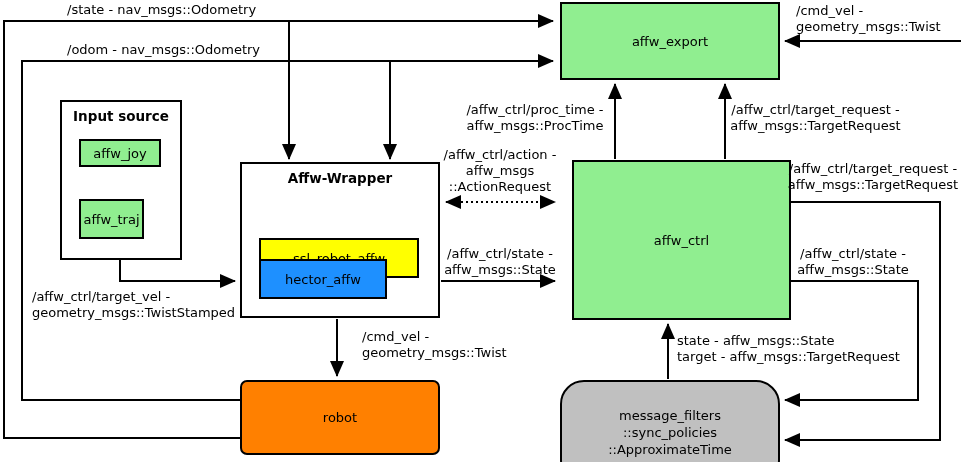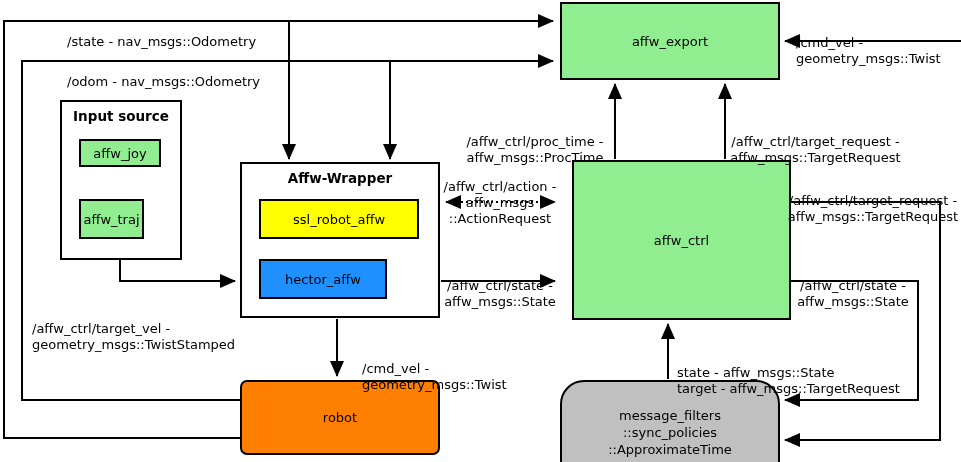--- a/index.html
+++ b/index.html
@@ -32,30 +32,29 @@
     background: #fff;
   }
   .container-title {
     position: absolute;
     left: 0; right: 0; top: 6px;
     text-align: center;
     font-weight: bold;
     font-size: 13.5px;
   }
   .green  { background: var(--node_green,  #90EE90); }
-  .yellow { background: var(--node_yellow, #FFFF00); }
+  .yellow { background: var(--node_yellow, #FFFF00); margin-top: 39px; }
   .blue   { background: var(--node_blue,  #1E90FF); }
   .orange { background: var(--node_orange, #FF8000); border-radius: 7px; }
   .gray   { background: var(--node_gray,  #C0C0C0); }
   .elabel {
     position: absolute;
     font-size: 13px;
     line-height: 16px;
     white-space: pre-line;
-    margin-top: 32px;
   }
   .center { text-align: center; }
 </style>
 </head>
 <body>
 
 <div id="canvas">
 
   <svg id="edges" width="961" height="462" viewBox="0 0 961 462">
     <defs>

